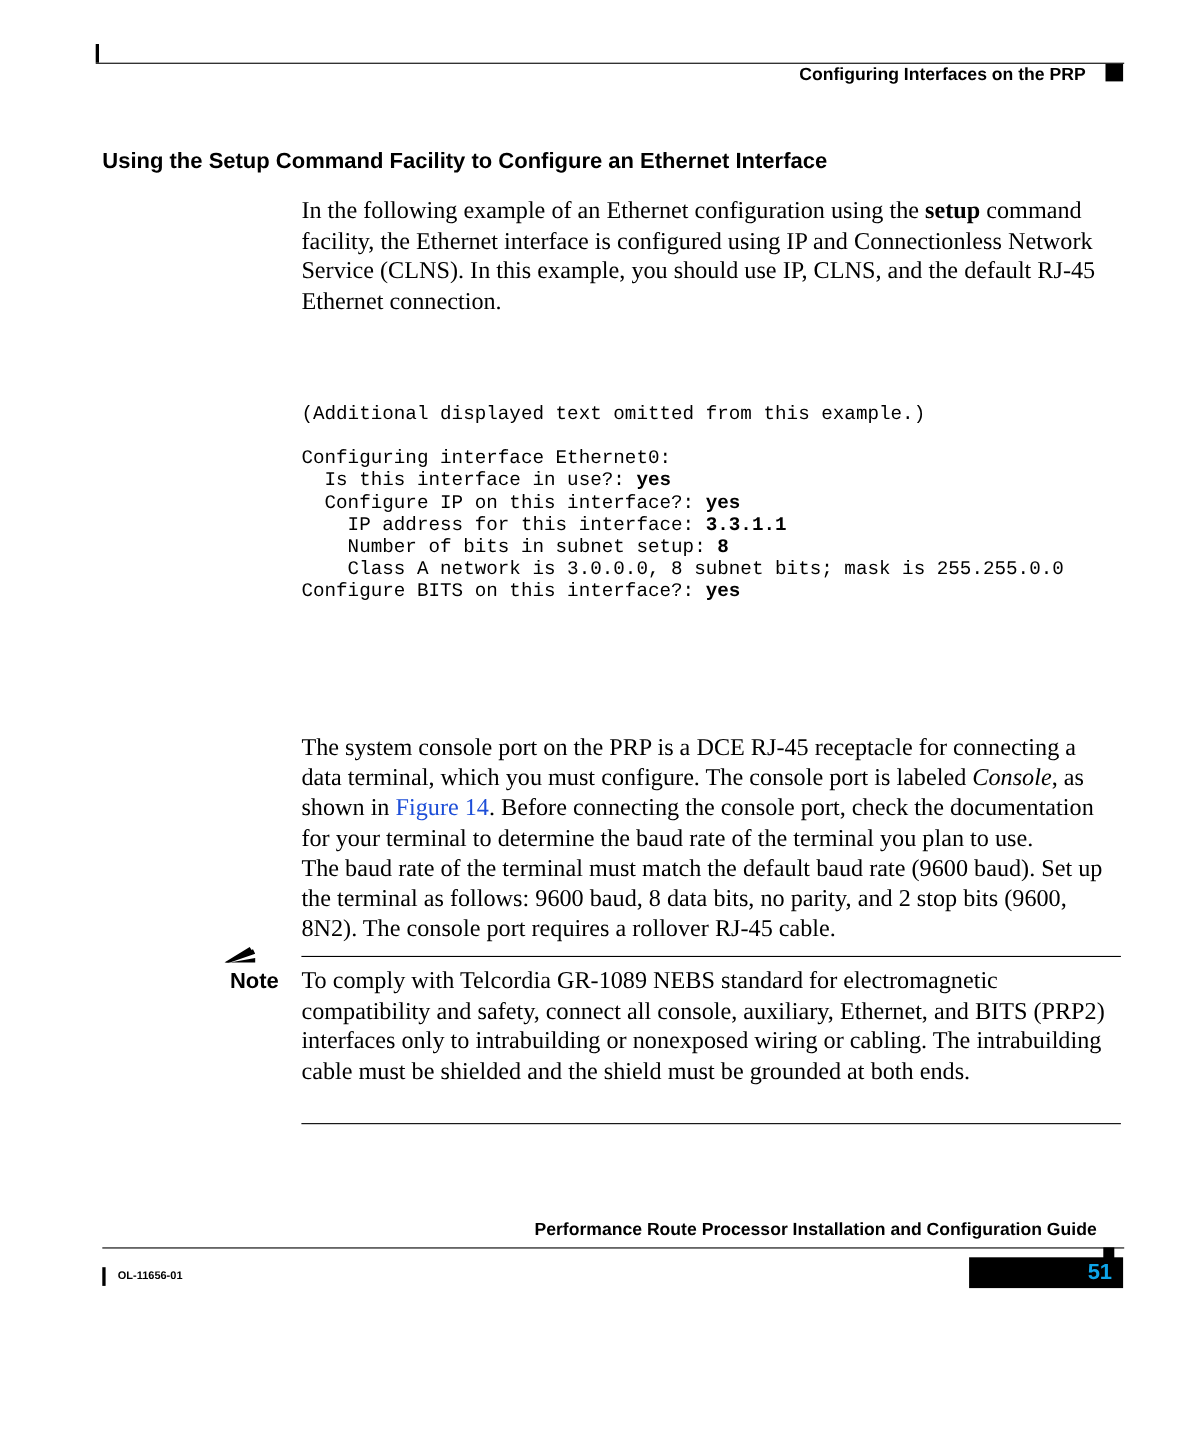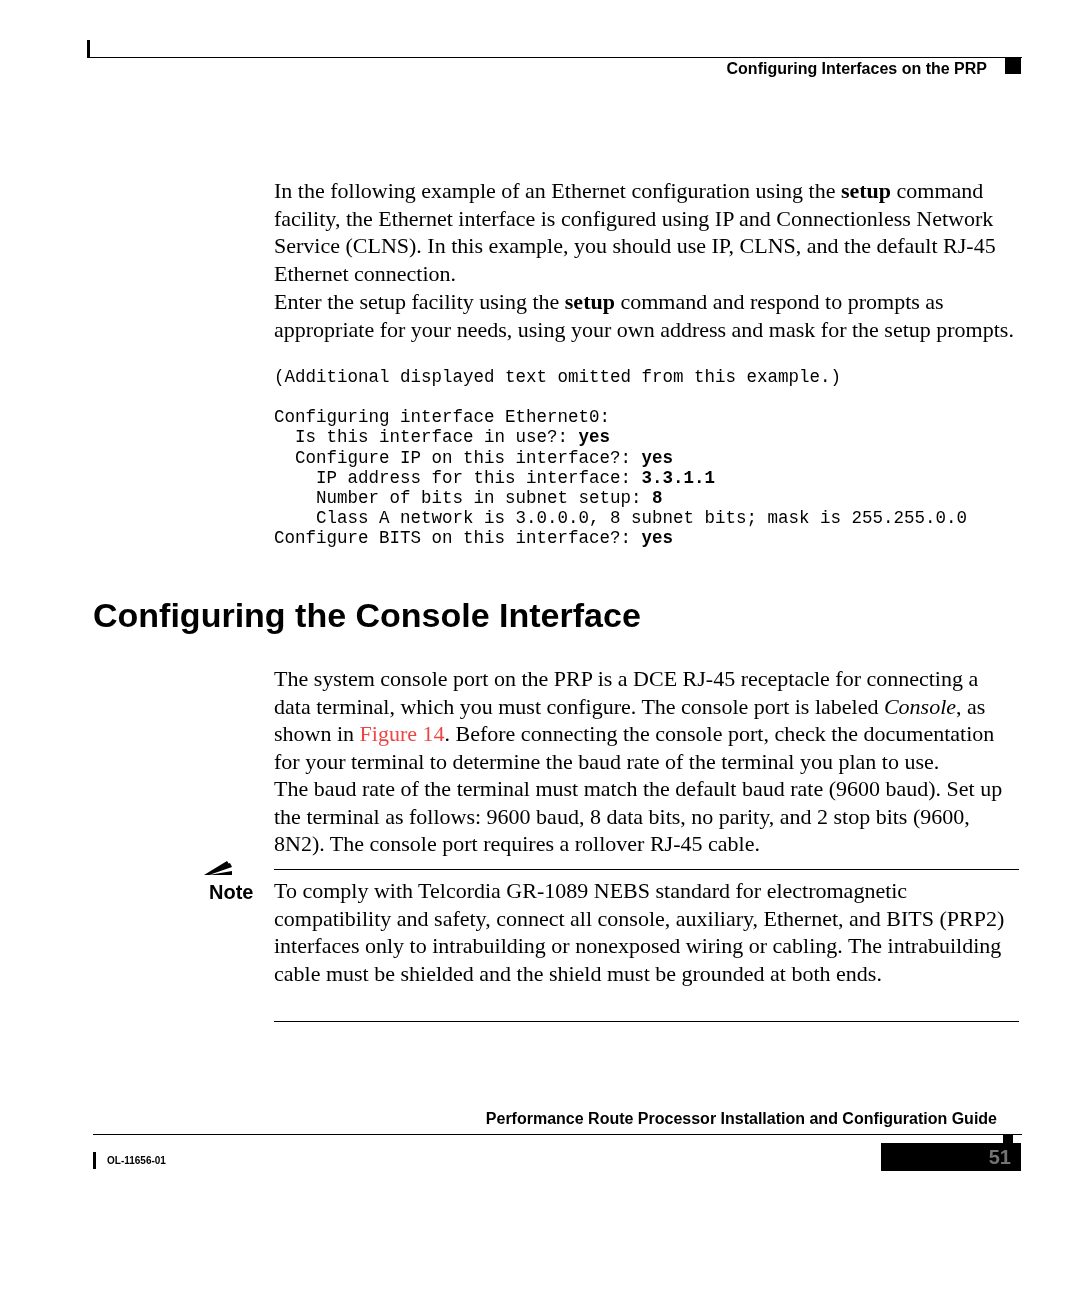--- a/index.html
+++ b/index.html
@@ -94,21 +94,21 @@
   .h1 {
     position: absolute;
     left: 76px;
     font-family: Arial, Helvetica, sans-serif;
     font-weight: 700;
     font-size: 34px;
   }
   .h1-a { top: 596px; }
 
   .body-c { top: 665px; }
-  .body-c a { color: #ef4444; text-decoration: none; }
+  .body-c a { color: #1d4ed8; text-decoration: none; }
   .body-d { top: 775px; }
 
   
   .note-icon {
     position: absolute;
     left: 187px;
     top: 858px;
     width: 30px;
     height: 18px;
   }
@@ -180,21 +180,21 @@
     font-weight: 700;
     font-size: 10px;
   }
   .ftr-pagenum-box {
     position: absolute;
     right: 76px;
     bottom: 140px;
     width: 140px;
     height: 28px;
     background: #000;
-    color: #737373;
+    color: #0ea5e9;
     font-family: Arial, Helvetica, sans-serif;
     font-weight: 700;
     font-size: 20px;
     text-align: right;
     line-height: 28px;
     padding-right: 10px;
     box-sizing: border-box;
   }
 
   .italic { font-style: italic; }
@@ -203,40 +203,37 @@
 </head>
 <body>
 
 <div class="page">
 
   <div class="hdr-tick"></div>
   <div class="hdr-line"></div>
   <div class="hdr-title">Configuring Interfaces on the PRP</div>
   <div class="hdr-sq"></div>
 
+  <div class="h3 h3-a">Using the Setup Command Facility to Configure an Ethernet Interface</div>
 
   <div class="body body-a">
     <span>In the following example of an Ethernet configuration using the </span><span class="bold">setup</span><span> command facility, the Ethernet interface is configured using IP and Connectionless Network Service (CLNS). In this example, you should use IP, CLNS, and the default RJ-45 Ethernet connection.</span>
   </div>
 
-  <div class="body body-b">
-    <span>Enter the setup facility using the </span><span class="bold">setup</span><span> command and respond to prompts as appropriate for your needs, using your own address and mask for the setup prompts.</span>
-  </div>
 
   <div class="mono"><span>(Additional displayed text omitted from this example.)</span>
 <span></span>
 <span>Configuring interface Ethernet0:</span>
 <span>  Is this interface in use?: </span><b>yes</b>
 <span>  Configure IP on this interface?: </span><b>yes</b>
 <span>    IP address for this interface: </span><b>3.3.1.1</b>
 <span>    Number of bits in subnet setup: </span><b>8</b>
 <span>    Class A network is 3.0.0.0, 8 subnet bits; mask is 255.255.0.0</span>
 <span>Configure BITS on this interface?: </span><b>yes</b></div>
 
-  <div class="h1 h1-a">Configuring the Console Interface</div>
 
   <div class="body body-c">
     <span>The system console port on the PRP is a DCE RJ-45 receptacle for connecting a data terminal, which you must configure. The console port is labeled </span><span class="italic">Console</span><span>, as shown in </span><a href="#">Figure 14</a><span>. Before connecting the console port, check the documentation for your terminal to determine the baud rate of the terminal you plan to use.</span>
   </div>
 
   <div class="body body-d">The baud rate of the terminal must match the default baud rate (9600 baud). Set up the terminal as follows: 9600 baud, 8 data bits, no parity, and 2 stop bits (9600, 8N2). The console port requires a rollover RJ-45 cable.</div>
 
   <div class="note-icon">
     <svg viewBox="0 0 30 18" width="30" height="18">
       <polygon points="1,17 26,5 28,9 5,17 28,13 28,17" fill="#000"></polygon>

